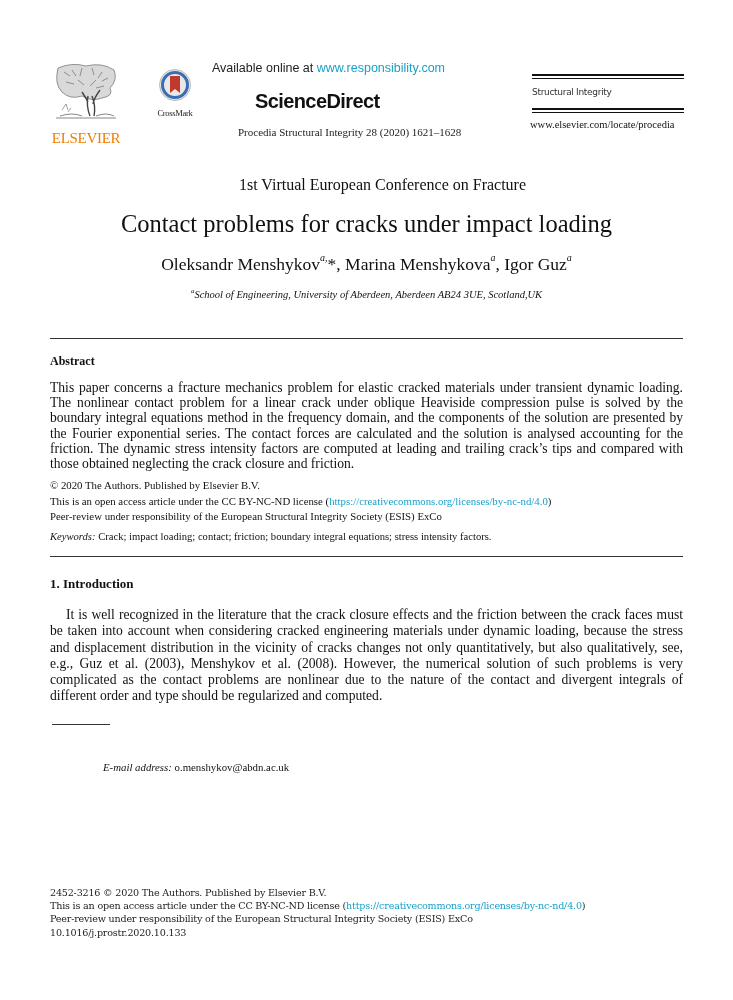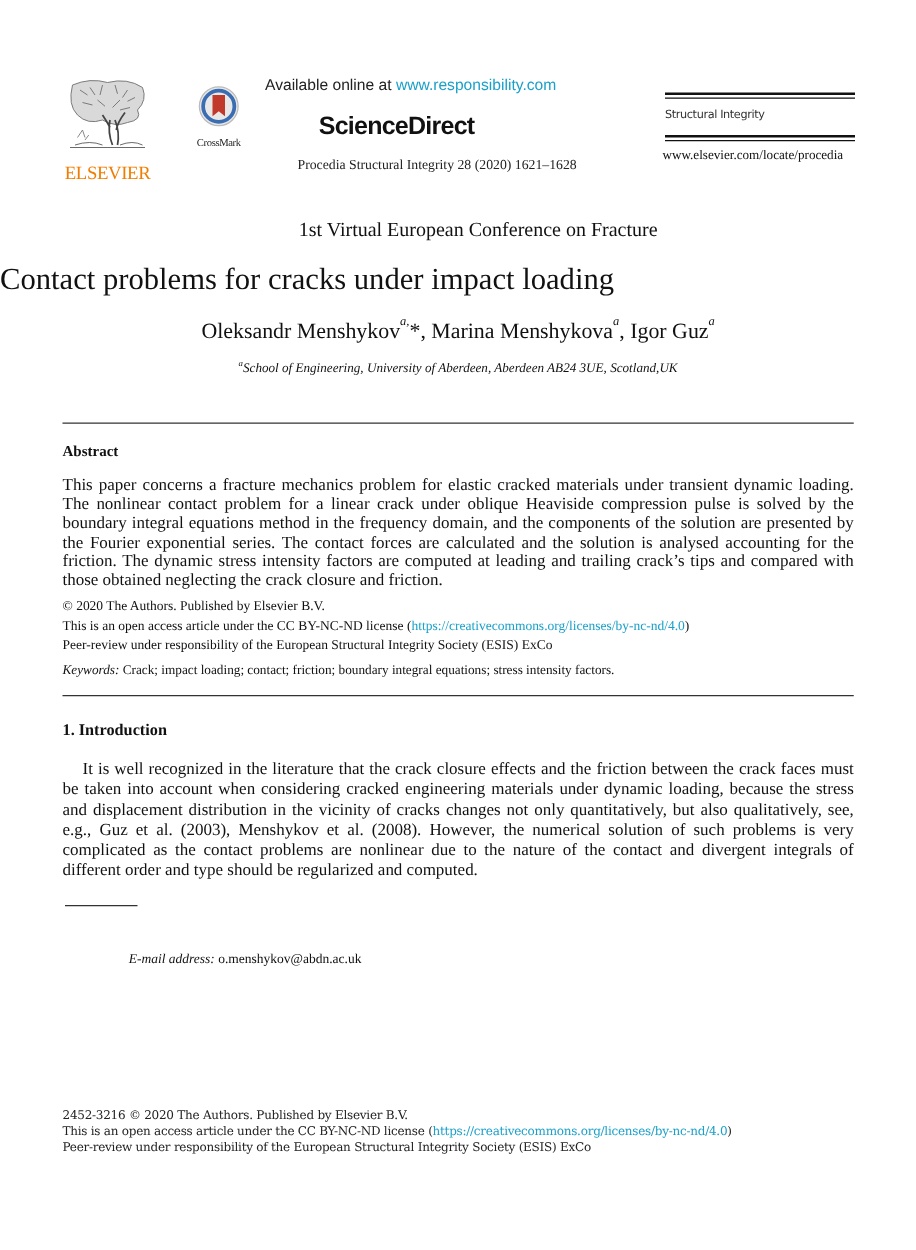--- a/index.html
+++ b/index.html
@@ -26,21 +26,21 @@
 
     .procedia-box { left: 532px; top: 74px; width: 152px; }
     .double-rule { border-top: 2.5px solid #111; border-bottom: 1.3px solid #111; height: 2px; }
     .proc-sub { font-family: "DejaVu Sans", sans-serif; font-size: 9px; color: #333; margin-top: 8px; letter-spacing: -0.3px; }
     .proc-main { font-family: "DejaVu Sans", sans-serif; font-size: 29px; color: #111; line-height: 30px; letter-spacing: -0.5px; margin-top: -1px; }
     .proc-rule2 { margin-top: 11px; }
     .proc-url { font-size: 10.5px; color: #111; margin-top: 6px; white-space: nowrap; margin-left: -2px; }
 
     
     .conference { left: 0; width: 733px; top: 176px; text-align: center; font-size: 16px; color: #111; padding-left: 16px; }
-    .paper-title { left: 0; width: 733px; top: 210px; text-align: left; font-size: 24.5px; color: #111; }
+    .paper-title { left: 0; width: 733px; top: 210px; text-align: center; font-size: 24.5px; color: #111; }
     .authors { left: 0; width: 733px; top: 254px; text-align: center; font-size: 17.5px; color: #111; }
     .authors sup { font-size: 10px; font-style: italic; vertical-align: top; position: relative; top: -2px; }
     .affil { left: 0; width: 733px; top: 287px; text-align: center; font-size: 10.5px; font-style: italic; color: #111; font-family: Liberation Serif, serif; }
     .affil sup { font-size: 7px; }
 
     .rule { left: 50px; width: 633px; height: 0; border-top: 1.3px solid #333; }
 
     .abstract-head { left: 50px; top: 354px; font-size: 12px; font-weight: bold; }
     .abstract-body { left: 50px; top: 380px; width: 633px; font-size: 13.6px; line-height: 15.2px; text-align: justify; }
 
@@ -129,13 +129,14 @@
 
 <div class="abs fn-rule"></div>
 <div class="abs footnote">
   <div style="padding-left:8px;margin-left:36px;"><span class="em-label">E-mail address:</span><span> o.menshykov@abdn.ac.uk</span></div>
 </div>
 
 <div class="abs bottom-block">
   <div>2452-3216 © 2020 The Authors. Published by Elsevier B.V.</div>
   <div><span>This is an open access article under the CC BY-NC-ND license (</span><span class="link">https://creativecommons.org/licenses/by-nc-nd/4.0</span><span>)</span></div>
   <div>Peer-review under responsibility of the European Structural Integrity Society (ESIS) ExCo</div>
+  <div>10.1016/j.prostr.2020.10.133</div>
 </div>
 
 </body></html>

